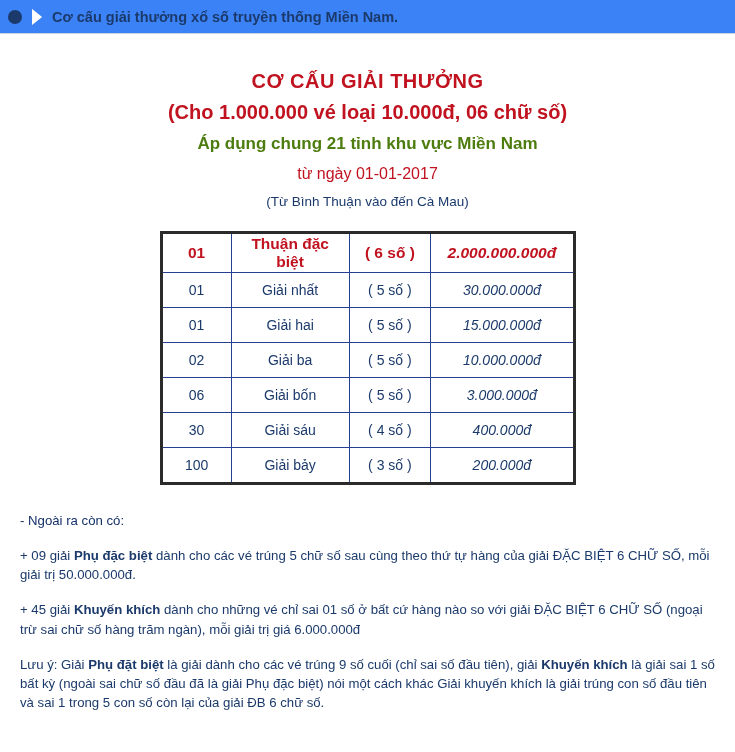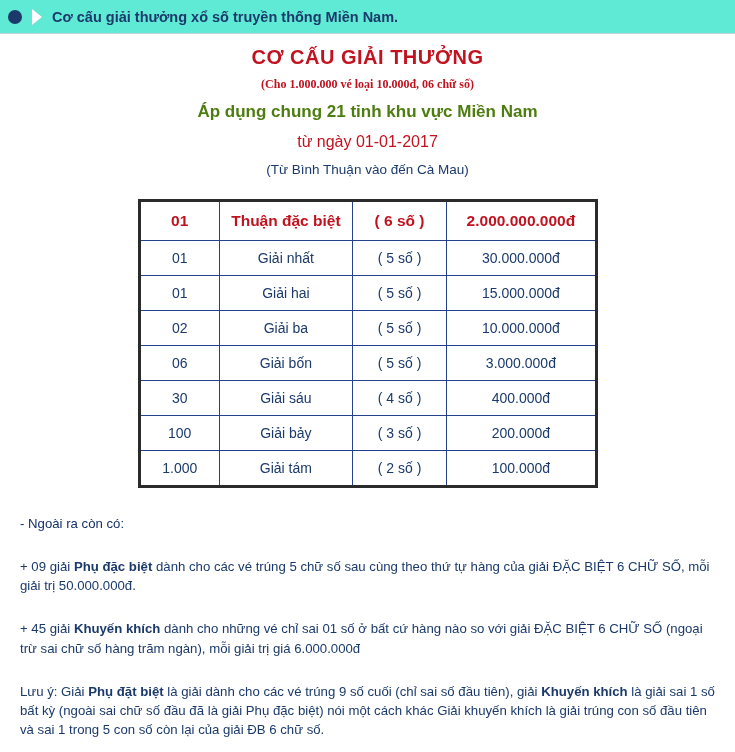--- a/index.html
+++ b/index.html
@@ -11,21 +11,21 @@
     height: 752px;
     background: #ffffff;
     font-family: "Liberation Sans", sans-serif;
     color: #1a2a4a;
     overflow: hidden;
   }
 
   
   .header-bar {
     height: 34px;
-    background: #5eead4;
+    background: #3b82f6;
     border-bottom: 1px solid #c9d2de;
     display: flex;
     align-items: center;
     padding-left: 8px;
     box-sizing: border-box;
   }
   .bullet-icon {
     width: 14px;
     height: 14px;
     border-radius: 50%;
@@ -53,34 +53,33 @@
   }
 
   
   .content {
     padding: 0 10px;
     box-sizing: border-box;
   }
 
   .title-block {
     text-align: center;
-    margin-top: 12px;
+    margin-top: 36px;
   }
   .title-main {
     color: #c1121f;
     font-weight: bold;
     font-size: 20px;
     letter-spacing: 0.5px;
   }
   .title-sub1 {
     color: #c1121f;
     font-weight: bold;
-    font-size: 12px;
+    font-size: 20px;
     margin-top: 8px;
-    font-family: Liberation Serif, serif;
   }
   .title-sub2 {
     color: #4d7c0f;
     font-weight: bold;
     font-size: 17px;
     margin-top: 10px;
   }
   .title-sub3 {
     color: #c1121f;
     font-weight: normal;
@@ -94,59 +93,59 @@
   }
 
   
   .table-wrap {
     display: flex;
     justify-content: center;
     margin-top: 22px;
   }
   table.prize-table {
     border-collapse: collapse;
-    width: 460px;
+    width: 416px;
     border: 3px solid #2b2b2b;
   }
   table.prize-table td {
     border: 1px solid #25408f;
     height: 34px;
     text-align: center;
     font-size: 14px;
     color: #1b3a6b;
     padding: 0 4px;
   }
   table.prize-table tr.special td {
     color: #c1121f;
     font-weight: bold;
     font-size: 15.5px;
     height: 38px;
   }
   .col-count { width: 76px; }
   .col-name  { width: 136px; }
   .col-digits{ width: 96px; }
-  .col-value { width: 144px; }
+  .col-value { width: 144px; font-style: italic; }
 
   
   .notes {
     margin-top: 26px;
     padding: 0 8px 0 10px;
     font-size: 13.2px;
     line-height: 1.45;
     color: #1b3a6b;
   }
   .notes .lead {
     font-weight: normal;
     color: #14306a;
   }
   .notes p {
     margin: 0 0 8px 0;
   }
   .notes p.gap {
-    margin-top: 24px;
+    margin-top: 16px;
   }
   .notes b { font-weight: bold; }
 </style>
 </head>
 <body>
 
 <div class="header-bar">
   <span class="bullet-icon"></span>
   <span class="chevron-icon"></span>
   <span class="header-title">Cơ cấu giải thưởng xổ số truyền thống Miền Nam.</span>
@@ -200,26 +199,20 @@
           <td class="col-name">Giải sáu</td>
           <td class="col-digits">( 4 số )</td>
           <td class="col-value">400.000đ</td>
         </tr>
         <tr>
           <td class="col-count">100</td>
           <td class="col-name">Giải bảy</td>
           <td class="col-digits">( 3 số )</td>
           <td class="col-value">200.000đ</td>
         </tr>
-        <tr>
-          <td class="col-count">1.000</td>
-          <td class="col-name">Giải tám</td>
-          <td class="col-digits">( 2 số )</td>
-          <td class="col-value">100.000đ</td>
-        </tr>
       </tbody>
     </table>
   </div>
 
   <div class="notes">
     <p class="lead">- Ngoài ra còn có:</p>
 
     <p class="gap">
       <span>+ 09 giải </span><b>Phụ đặc biệt</b><span> dành cho các vé trúng 5 chữ số sau cùng theo  thứ tự hàng của giải ĐẶC BIỆT 6 CHỮ SỐ, mỗi giải trị  50.000.000đ.</span>
     </p>

